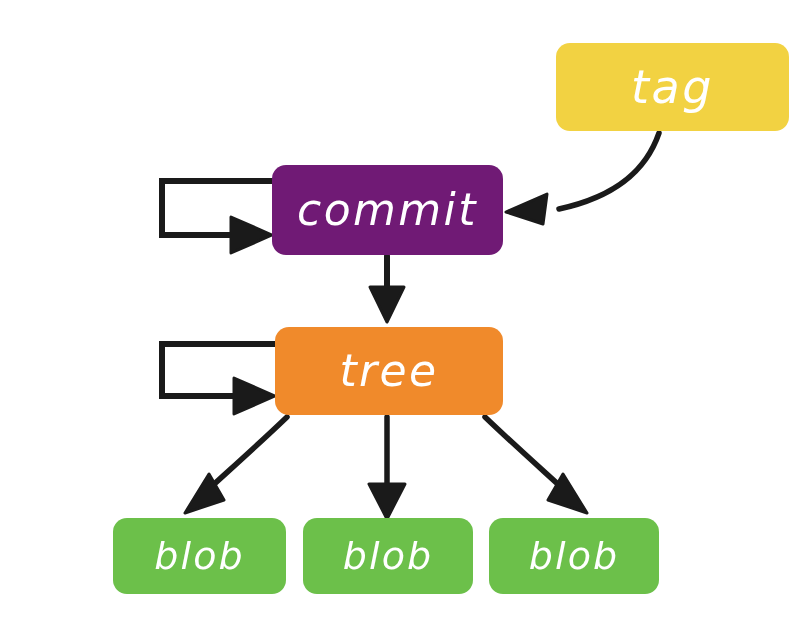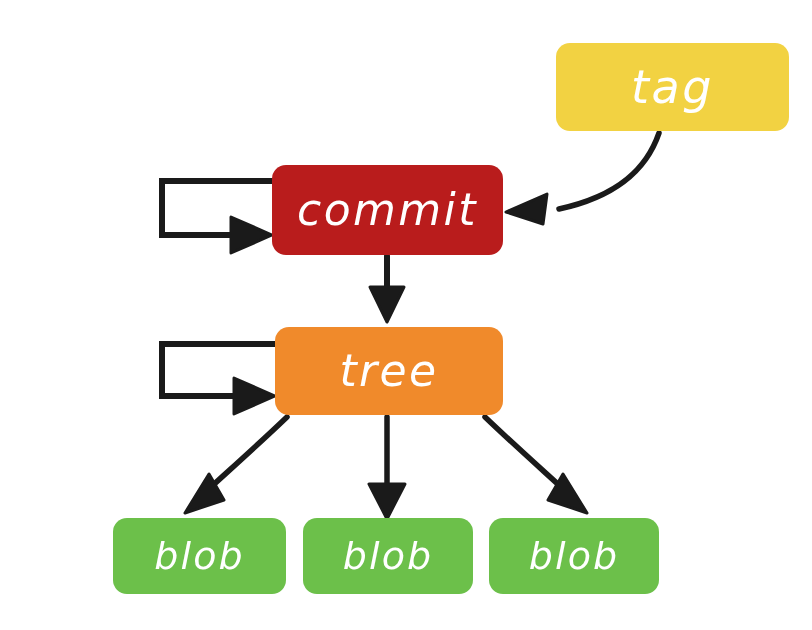--- a/index.html
+++ b/index.html
@@ -124,21 +124,21 @@
     <g>
       <path d="M 466 417 C 491 441 519 466 542 487" fill="none" stroke="#1a1a1a" stroke-width="5.5" stroke-linecap="round"></path>
       <path d="M 568 513 L 529 500 L 544 474 Z" fill="#1a1a1a" stroke="#1a1a1a" stroke-width="3" stroke-linejoin="round"></path>
     </g>
   </svg>
 
   <div class="node-box" id="node-tag" style="background:#F2D242">
     <span class="node-label label-xl">tag</span>
   </div>
 
-  <div class="node-box" id="node-commit" style="background:#b91c1c">
+  <div class="node-box" id="node-commit" style="background:#701a75">
     <span class="node-label label-lg">commit</span>
   </div>
 
   <div class="node-box" id="node-tree" style="background:#F08A2B">
     <span class="node-label label-lg">tree</span>
   </div>
 
   <div class="node-box" id="node-blob-1" style="background:#6CC04A">
     <span class="node-label label-md">blob</span>
   </div>

